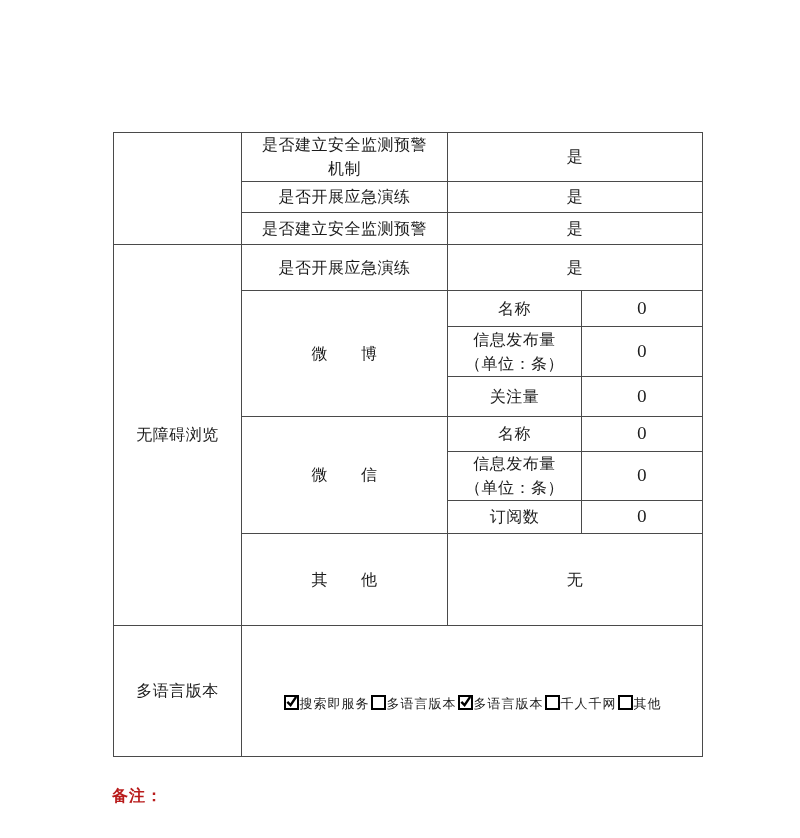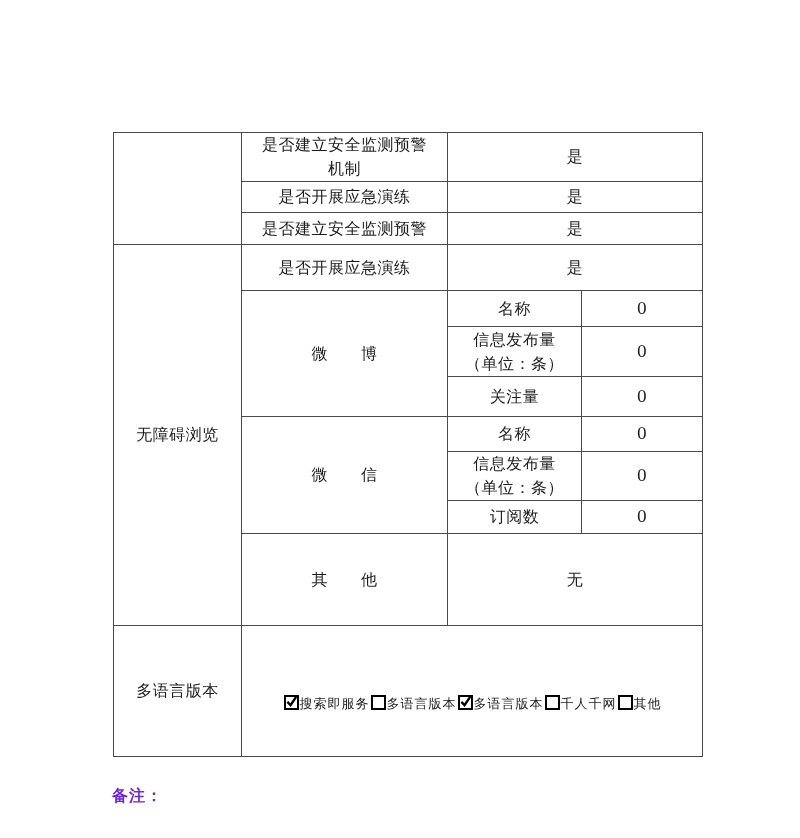--- a/index.html
+++ b/index.html
@@ -57,21 +57,21 @@
   }
   .checkbox.checked svg.check { display: block; }
   .cb-label { font-size: 13px; letter-spacing: 1px; }
   .remarks {
     position: absolute;
     left: 112px;
     top: 750px;
     font-size: 16px;
     font-weight: bold;
     letter-spacing: 1px;
-    color: #6d28d9;
+    color: #b91c1c;
   }
   .page-number {
     position: absolute;
     left: 0;
     top: 800px;
     width: 100%;
     text-align: center;
     font-size: 17px;
     color: #222;
   }

